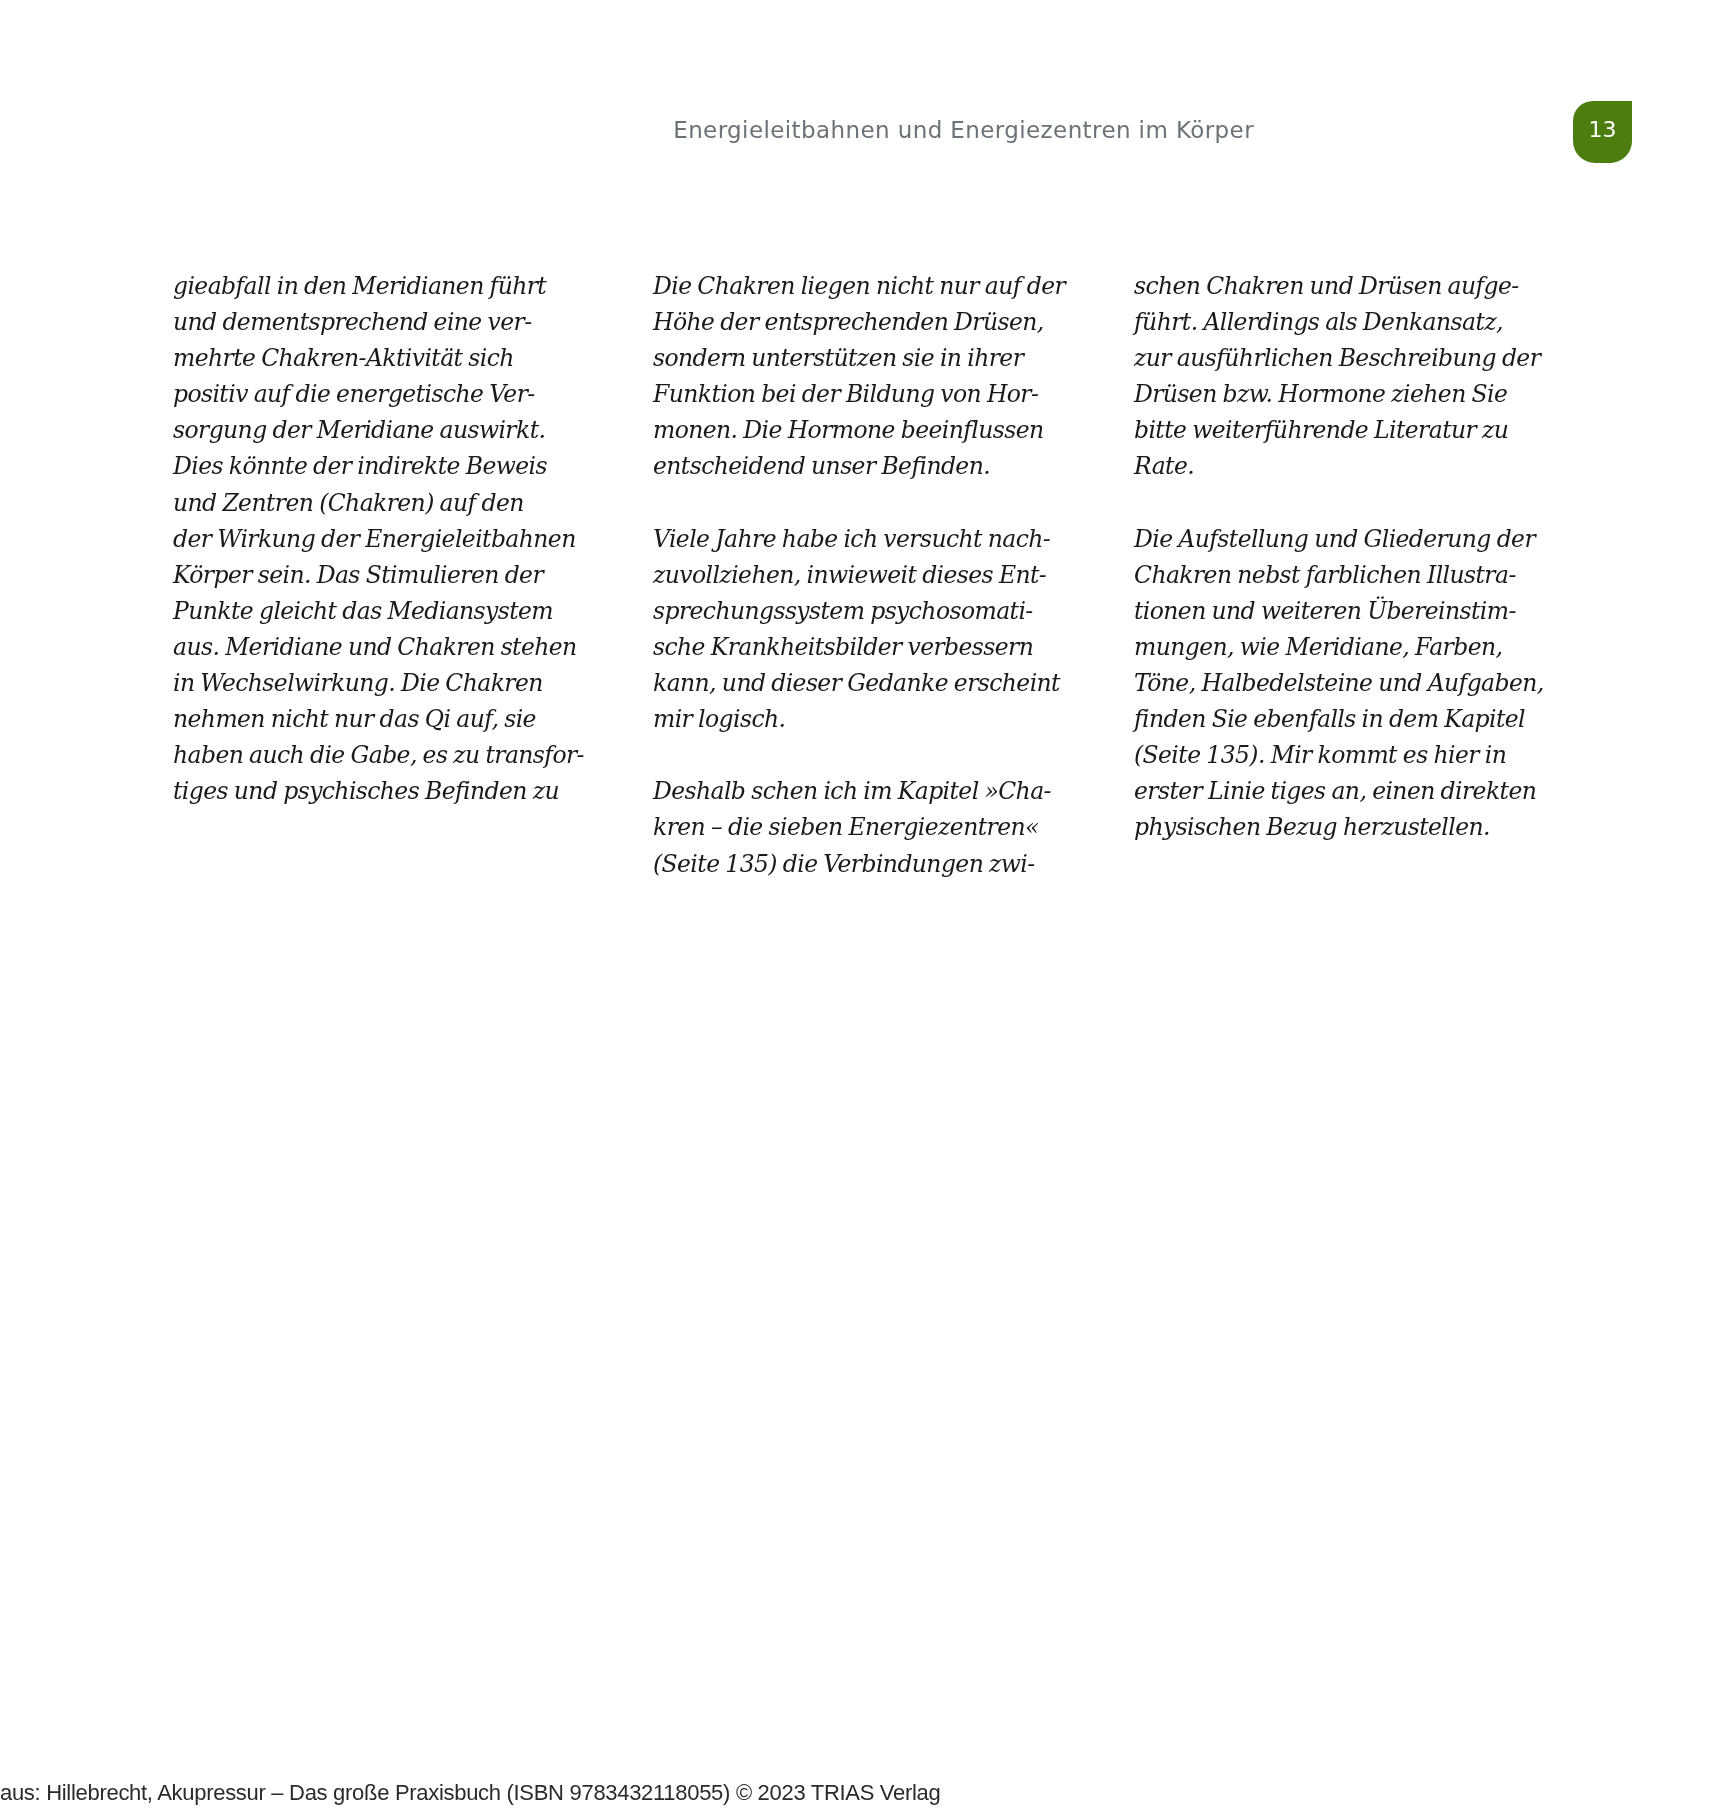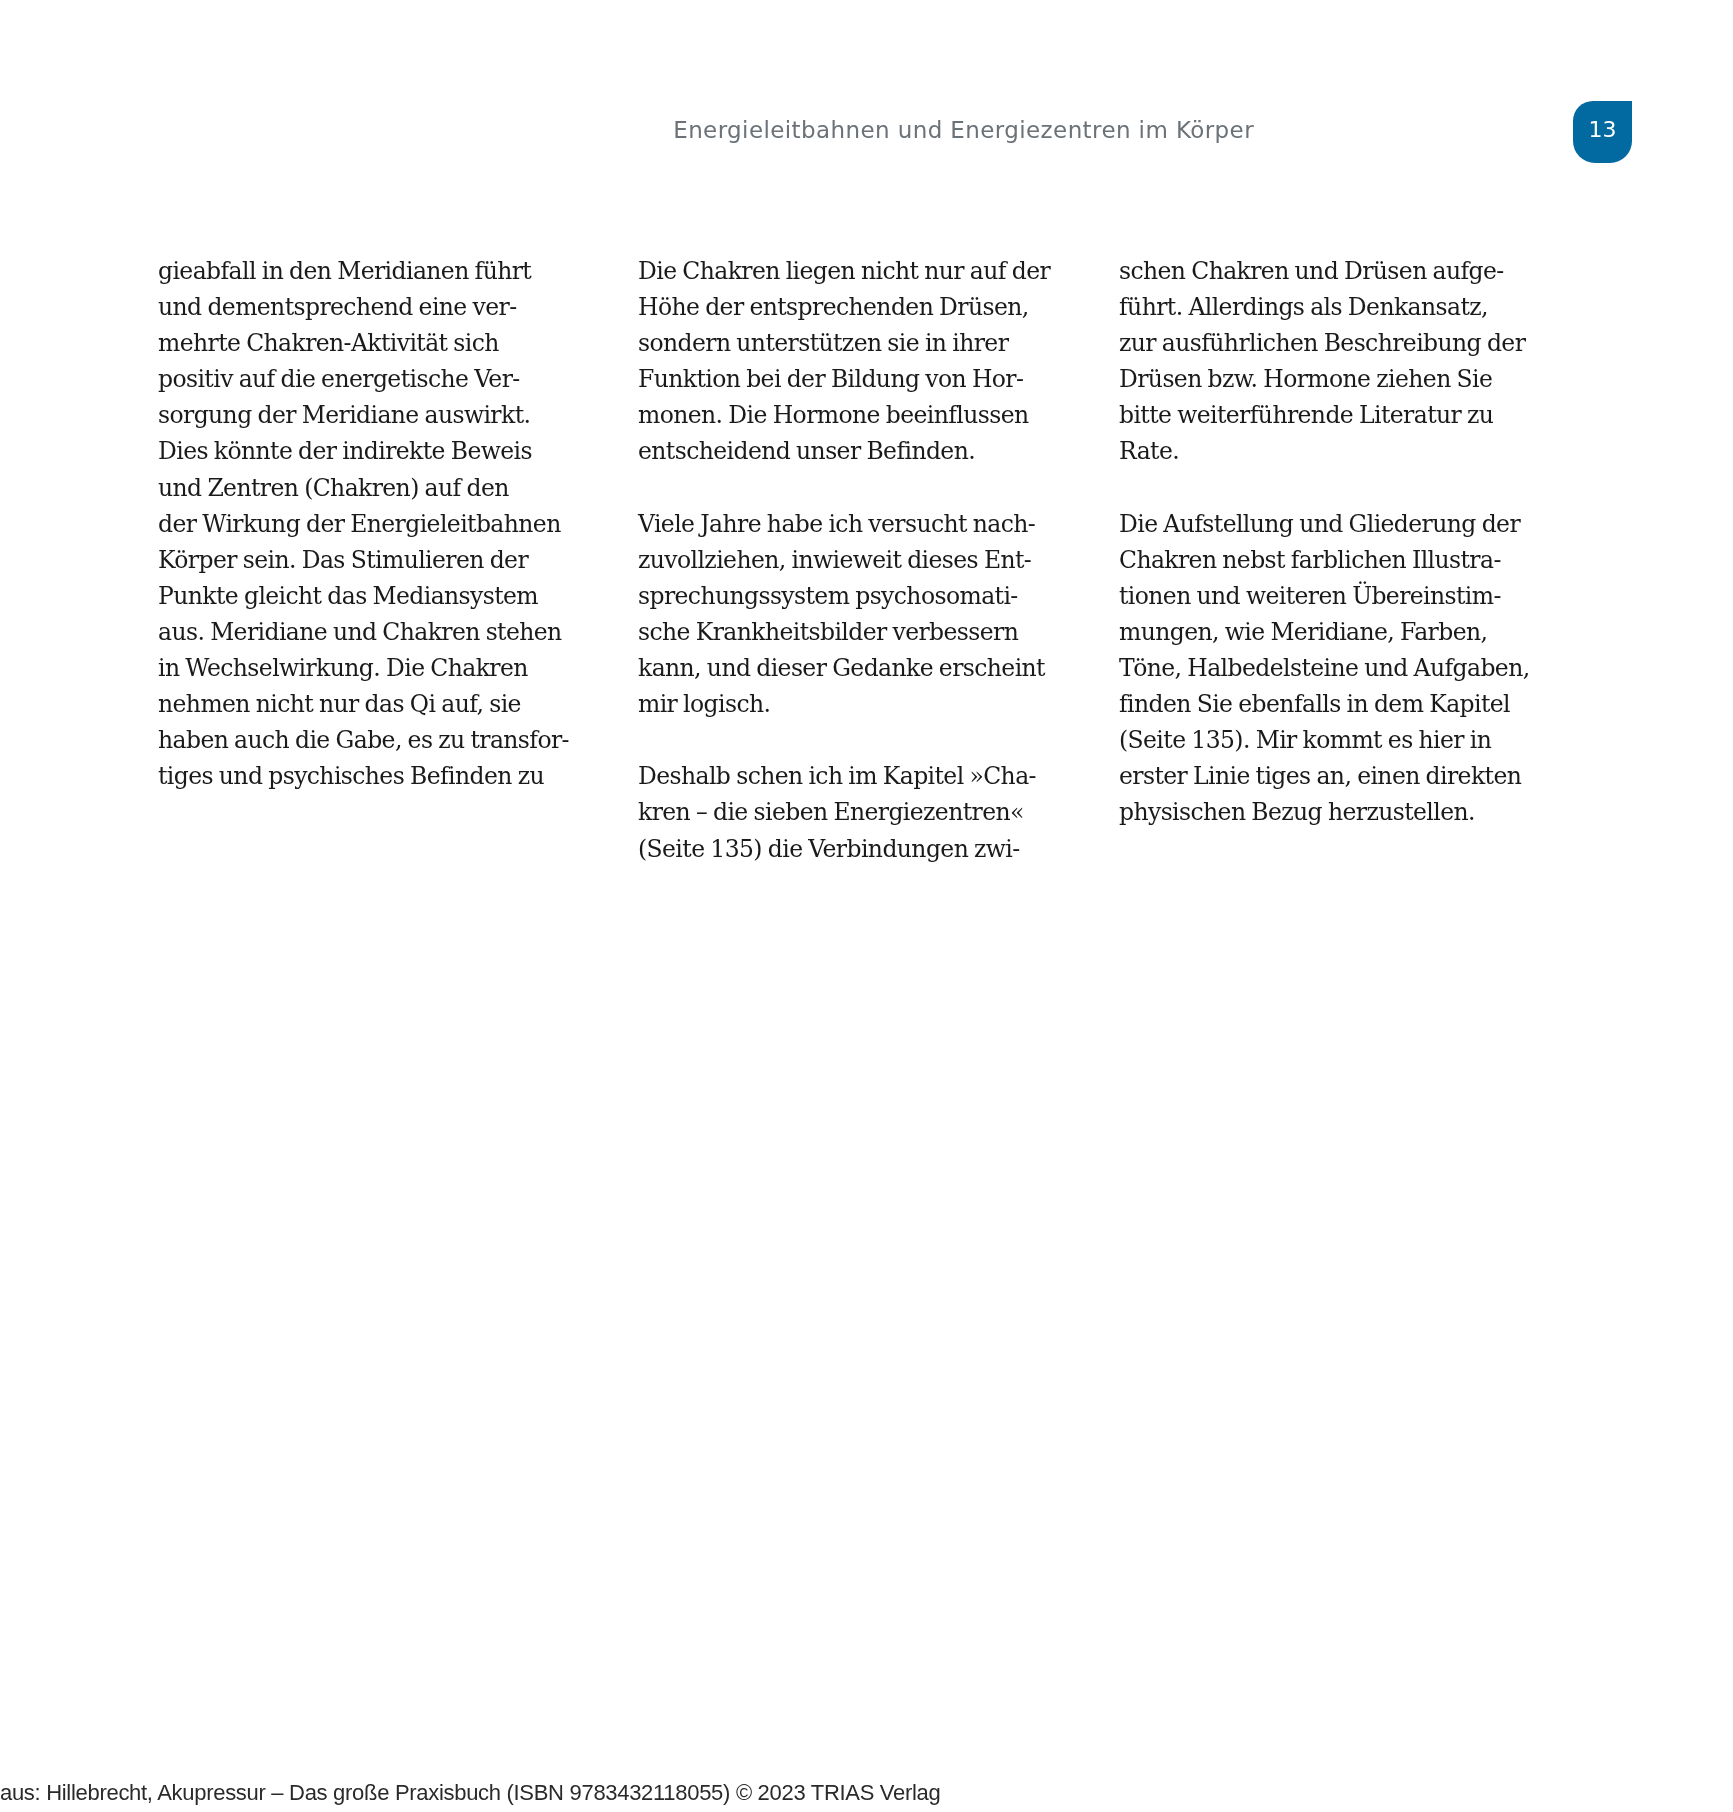--- a/index.html
+++ b/index.html
@@ -30,21 +30,21 @@
       color: #6b7278;
       white-space: nowrap;
       line-height: 36px;
     }
     .page-badge {
       position: absolute;
       left: 1573px;
       top: 101px;
       width: 59px;
       height: 62px;
-      background: #0369a1;
+      background: #4d7c0f;
       border-radius: 20px 0 22px 22px;
       color: #ffffff;
       font-family: "DejaVu Sans", sans-serif;
       font-size: 22px;
       display: flex;
       align-items: center;
       justify-content: center;
       padding-bottom: 6px;
       box-sizing: border-box;
     }
@@ -56,21 +56,22 @@
       font-size: 23.5px;
       line-height: 36.1px;
       color: #1a1a1a;
       letter-spacing: -0.6px;
       word-spacing: -1px;
     }
     .col-1 { left: 158px; }
     .col-2 { left: 638px; }
     .col-3 { left: 1119px; }
     .paragraph {
-      margin: 0;
+      margin: 15px;
+      font-style: italic;
     }
     .paragraph + .paragraph {
       margin-top: 36.1px;
     }
     .line {
       display: block;
       white-space: nowrap;
       height: 36.1px;
     }
     .footer-credit {

